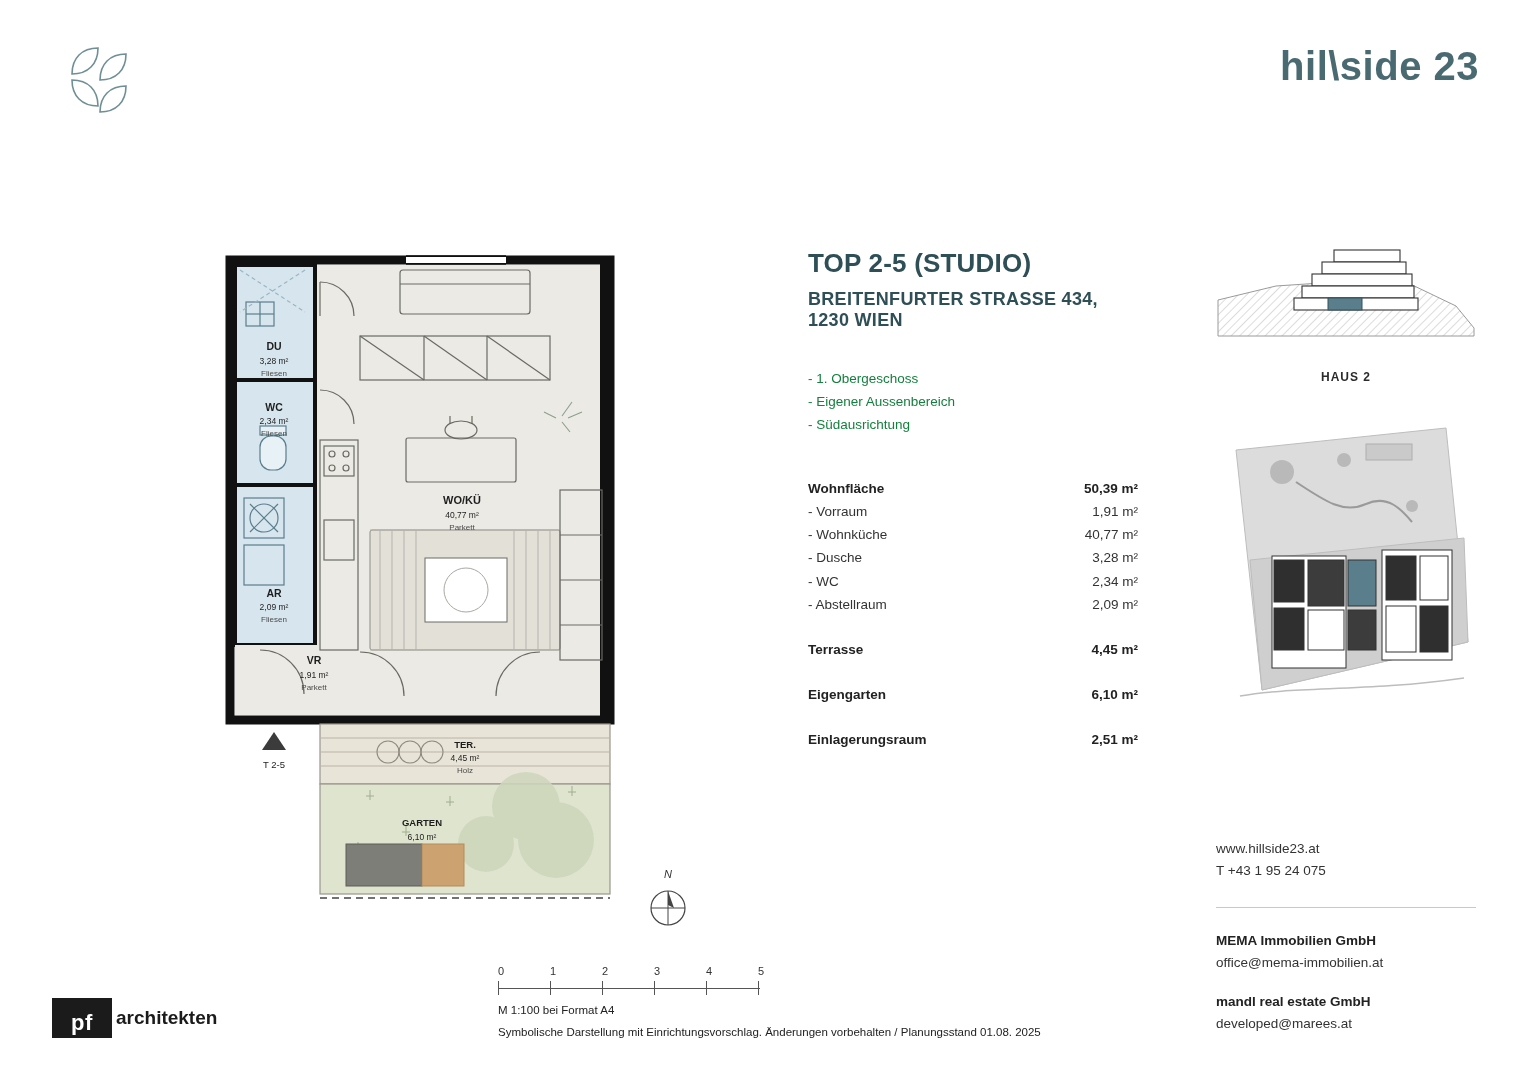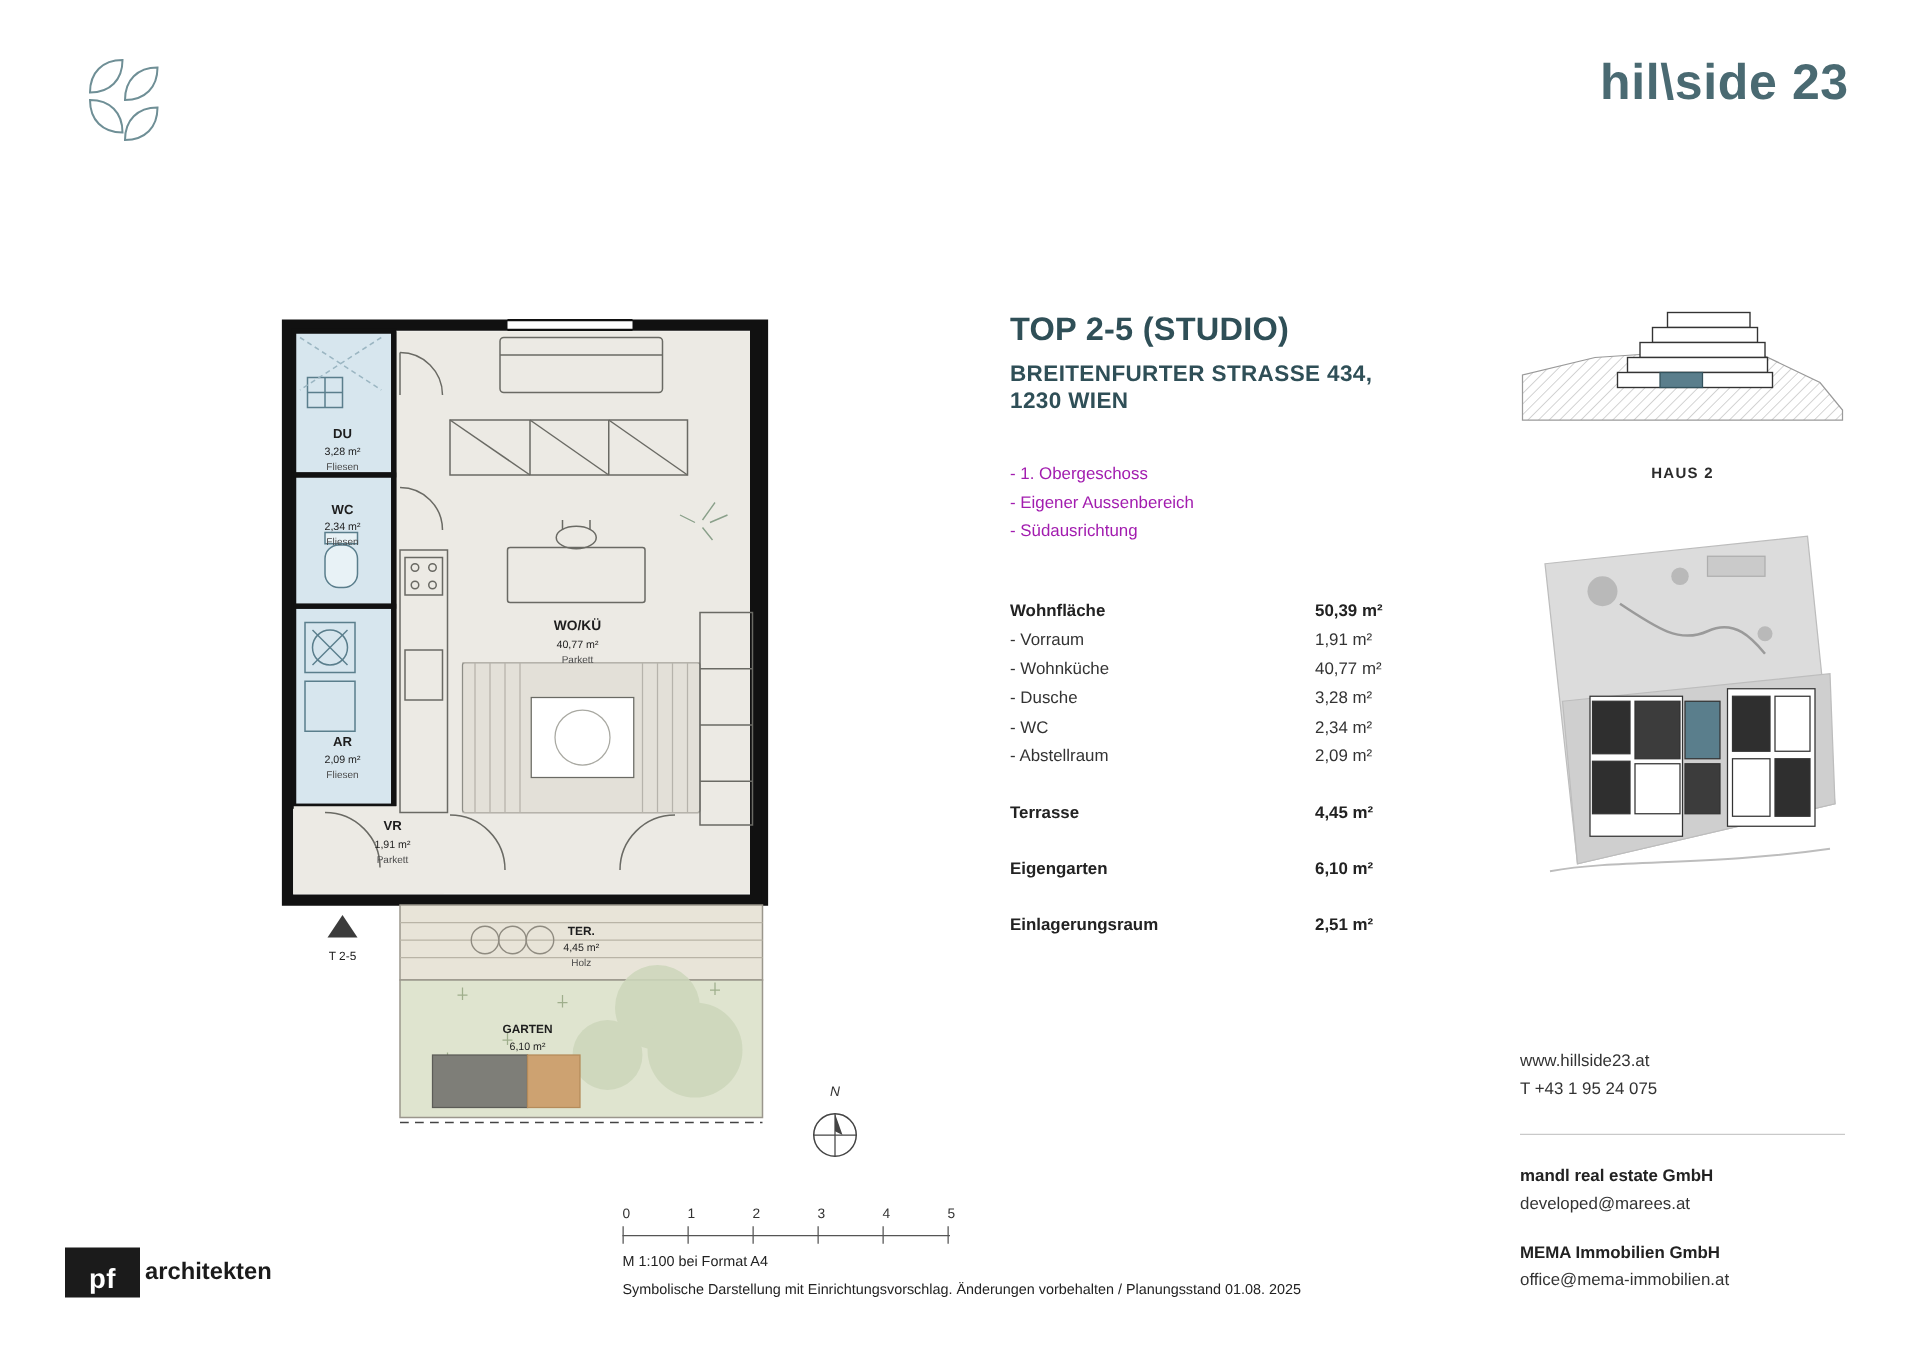--- a/index.html
+++ b/index.html
@@ -24,26 +24,26 @@
 
   
   #plan-area { position: absolute; left: 210px; top: 240px; width: 520px; height: 680px; }
 
   .plan-svg { display:block; }
 
   
   #info-col { position: absolute; left: 808px; top: 248px; width: 330px; }
   #title-top { font-size: 26px; font-weight: 700; color: #2f4f57; letter-spacing: 0.2px; }
   #subtitle-address { margin-top: 10px; font-size: 18px; font-weight: 700; color: #2f4f57; letter-spacing: 0.3px; }
-  .bullet-list { margin-top: 36px; font-size: 13.5px; line-height: 1.72; color: #a21caf; }
+  .bullet-list { margin-top: 36px; font-size: 13.5px; line-height: 1.72; color: #15803d; }
 
   .facts { margin-top: 40px; font-size: 13.5px; color: #333; }
   .fact-row { display: flex; justify-content: space-between; line-height: 1.72; }
   .fact-row .lbl { }
-  .fact-row .val { text-align: left; min-width: 86px; }
+  .fact-row .val { text-align: right; min-width: 86px; }
   .fact-head .lbl, .fact-head .val { font-weight: 700; color: #222; }
   .fact-gap { height: 22px; }
 
   
   #right-col { position: absolute; left: 1216px; top: 240px; width: 260px; }
   #haus-label { text-align: center; font-size: 12px; font-weight: 700; letter-spacing: 1px; margin-top: 16px; color: #2b2b2b; }
 
   #contact { position: absolute; left: 1216px; top: 838px; width: 260px; font-size: 13.5px; line-height: 1.6; color: #333; }
   #contact .rule { height: 1px; background: #c9c9c9; margin: 26px 0 22px 0; }
   .org-name { font-weight: 700; color: #222; }
@@ -383,26 +383,26 @@
     </g>
     <path d="M24 286 C80 276 150 282 248 268" stroke="#bdbdbd" stroke-width="1.5" fill="none"></path>
   </svg>
 </div>
 
 <div id="contact">
   <div>www.hillside23.at</div>
   <div>T +43 1 95 24 075</div>
   <div class="rule"></div>
   <div class="org-block">
+    <div class="org-name">MEMA Immobilien GmbH</div>
+    <div>office@mema-immobilien.at</div>
+  </div>
+  <div class="org-block">
     <div class="org-name">mandl real estate GmbH</div>
     <div>developed@marees.at</div>
-  </div>
-  <div class="org-block">
-    <div class="org-name">MEMA Immobilien GmbH</div>
-    <div>office@mema-immobilien.at</div>
   </div>
 </div>
 
 <div id="pf-logo">
   <div id="pf-box">pf</div>
   <div id="pf-word">architekten</div>
 </div>
 
 <div id="scale-block">
   <div class="scale-nums">

